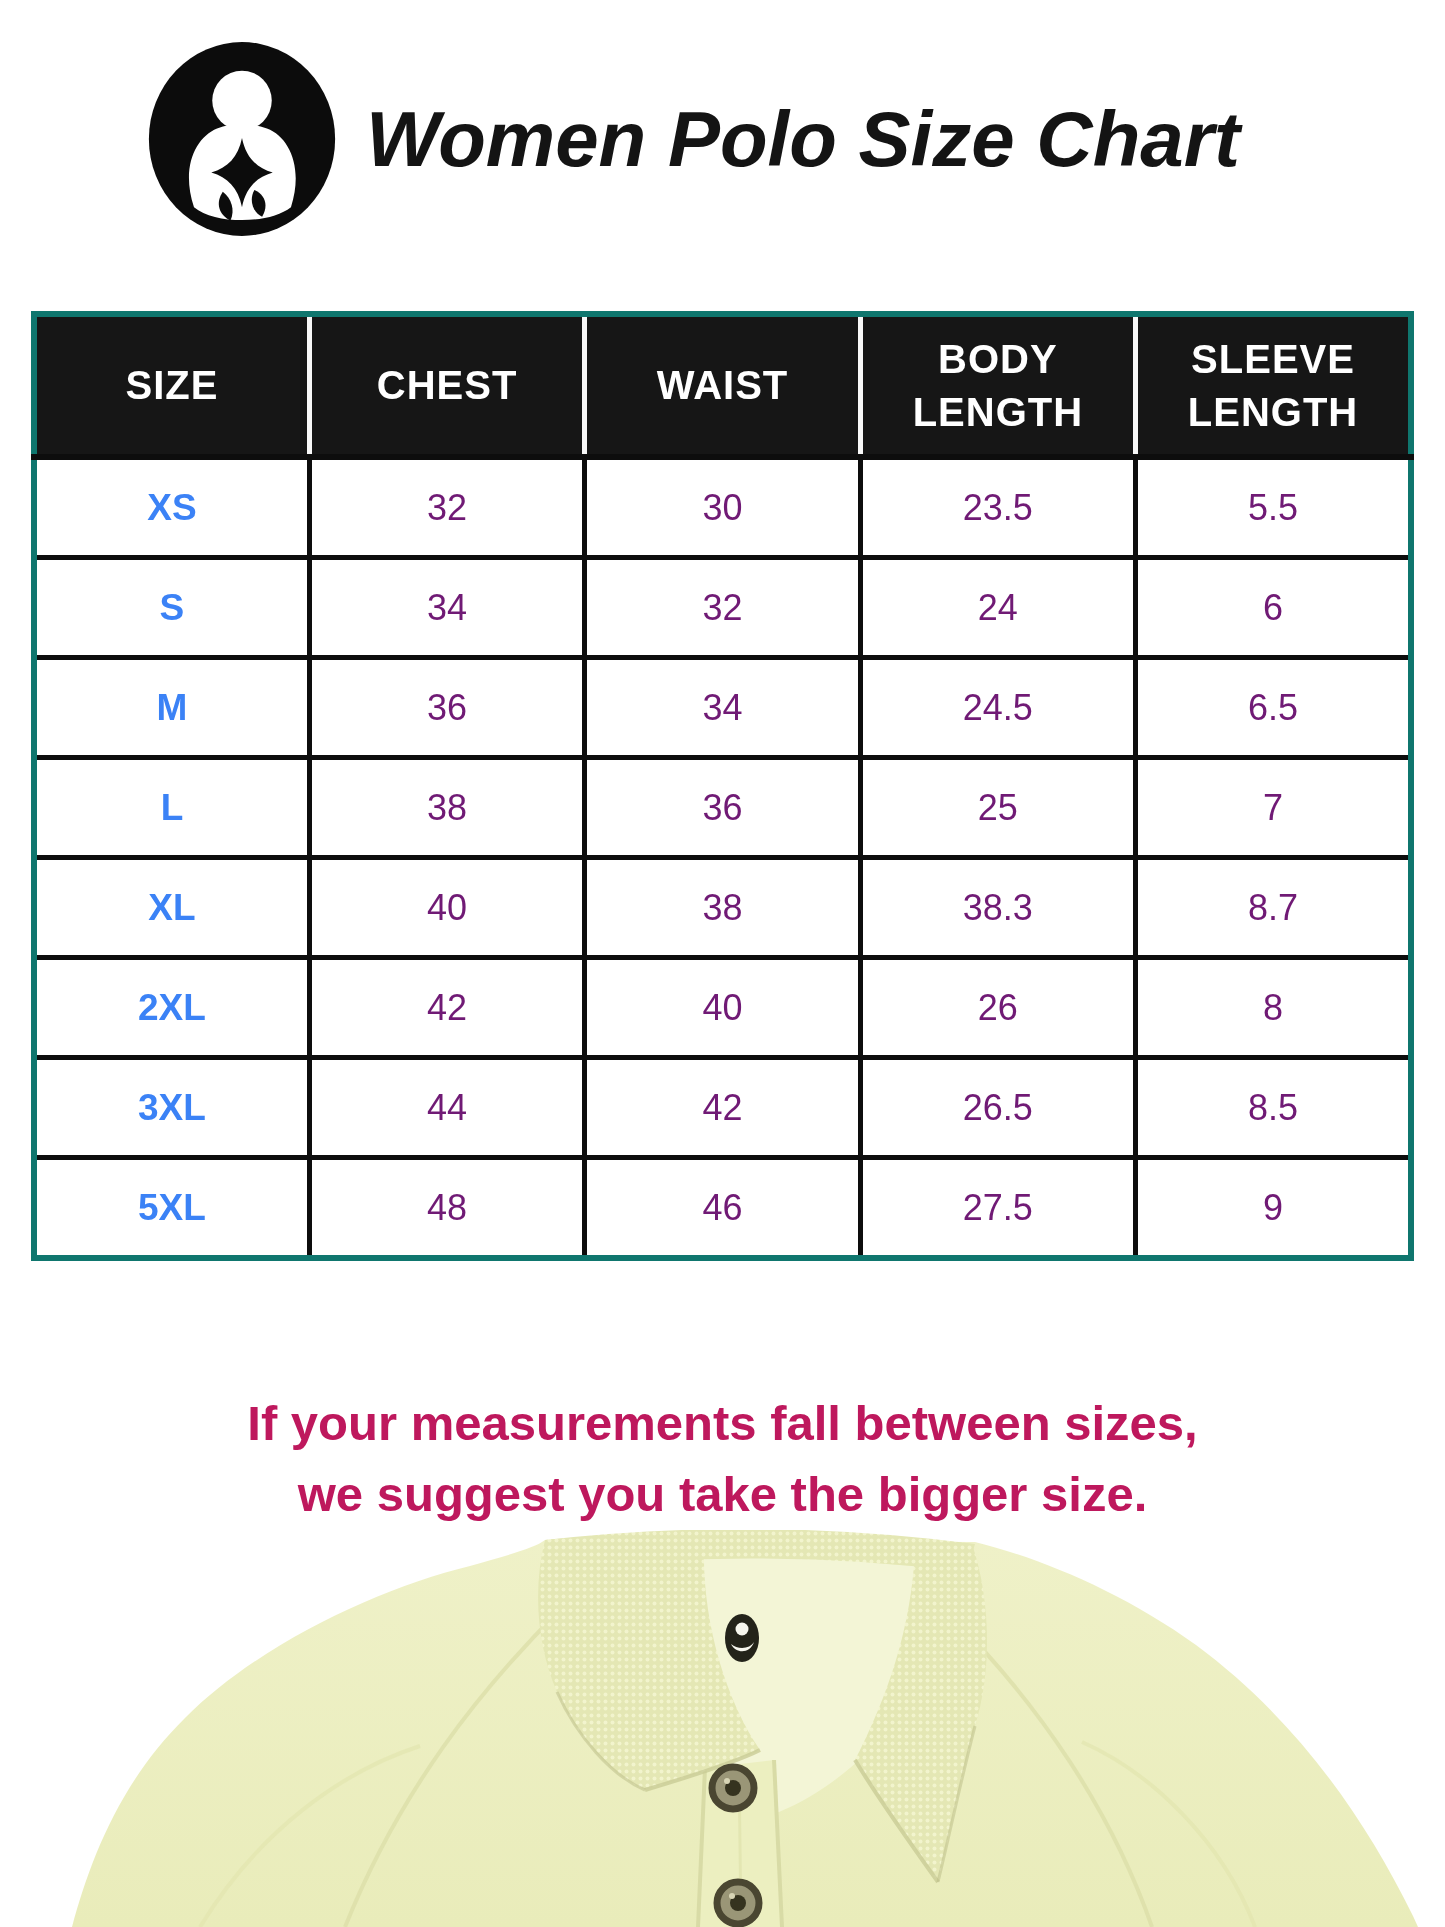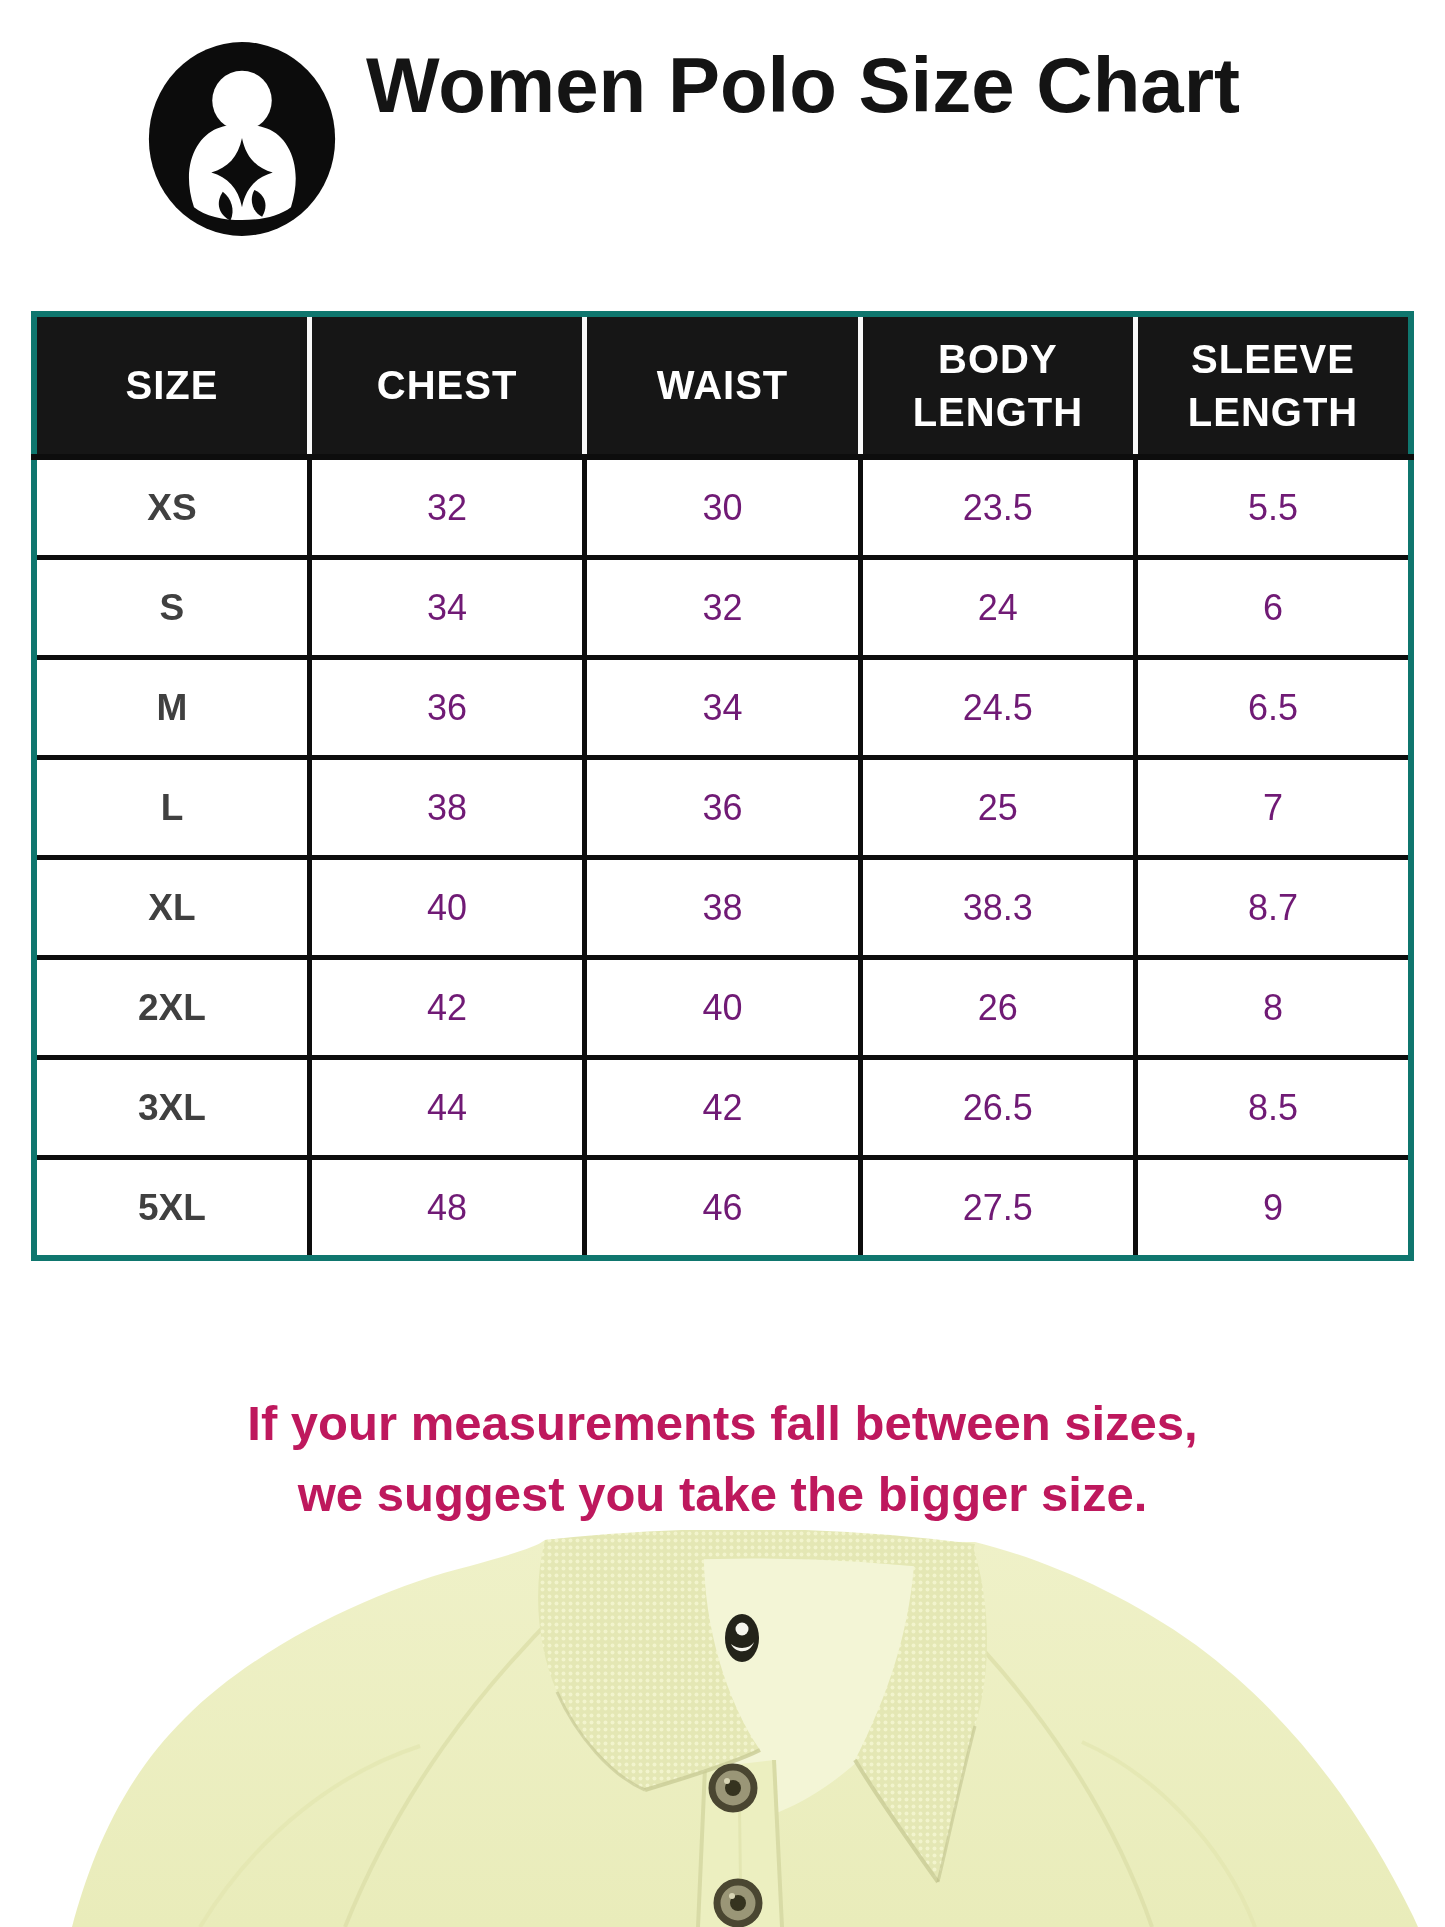--- a/index.html
+++ b/index.html
@@ -1,37 +1,37 @@
 <!DOCTYPE html>
 <html><head>
 <meta charset="utf-8">
 <style>
   html,body{margin:0;padding:0;background:#ffffff;}
   .page{
     position:relative;width:1445px;height:1927px;background:#ffffff;
     font-family:"Liberation Sans",sans-serif;overflow:hidden;
   }
   
-  .header{position:absolute;left:146px;top:40px;display:flex;align-items:flex-start;gap:28px;}
+  .header{position:absolute;left:146px;top:40px;display:flex;align-items:center;gap:28px;font-style:italic;}
   .logo{width:192px;height:198px;flex:0 0 auto;}
   .title{font-size:78px;font-weight:700;color:#141414;white-space:nowrap;letter-spacing:0;}
   
   .table-wrap{position:absolute;left:31px;top:311px;width:1383px;}
   table.size-chart{width:100%;border-collapse:collapse;table-layout:fixed;border:6px solid #0f766e;}
   table.size-chart th{
     background:#161616;color:#ffffff;font-size:40px;font-weight:700;
     height:137px;line-height:1.32;letter-spacing:1px;padding:0 34px;
     border-left:5px solid #f8f8f8;border-right:5px solid #f8f8f8;border-bottom:6px solid #0d0d0d;
     text-align:center;vertical-align:middle;
   }
   table.size-chart td{
     border:5px solid #0d0d0d;height:93px;text-align:center;vertical-align:middle;
     font-size:36px;color:#701a75;background:#ffffff;
   }
-  table.size-chart td.size-col{font-weight:700;color:#404040;font-size:37px;}
+  table.size-chart td.size-col{font-weight:700;color:#3b82f6;font-size:37px;}
   
   .note{
     position:absolute;top:1388px;left:0;width:100%;text-align:center;
     font-size:49px;font-weight:700;color:#be185d;line-height:1.44;
   }
   
   .shirt{position:absolute;left:0;bottom:0;width:1445px;height:397px;display:block;}
 </style>
 </head>
 <body>

